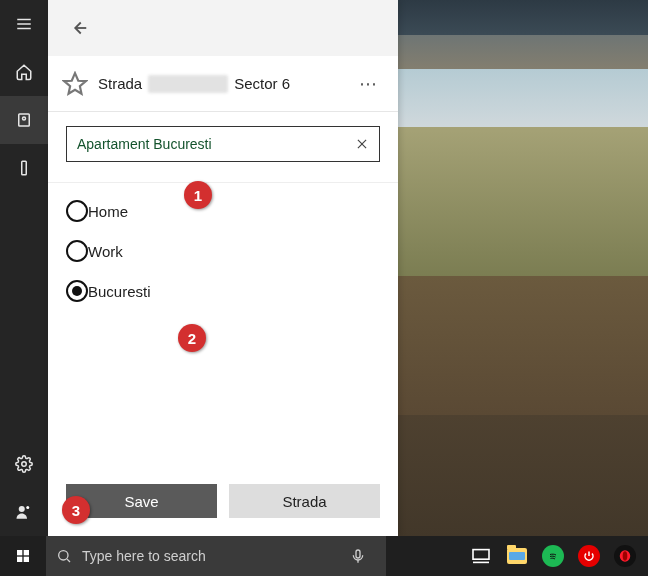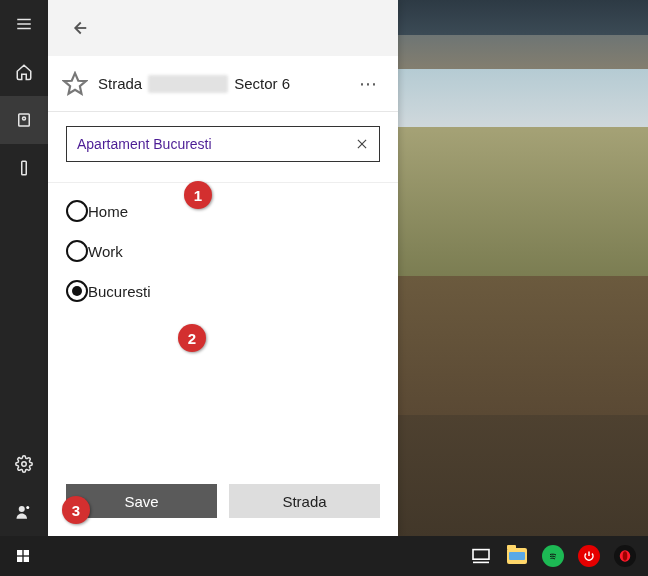--- a/index.html
+++ b/index.html
@@ -42,21 +42,21 @@
   .panel-top { height:56px; background:#f3f3f3; display:flex; align-items:center; padding:0 10px;}
   .back-btn{width:40px;height:40px;display:flex;align-items:center;justify-content:center;color:#555;}
   .addr-row{display:flex;align-items:center;height:56px;padding:0 14px;border-bottom:1px solid #e6e6e6;}
   .star{width:26px;height:26px;margin-right:10px;color:#777;}
   .addr-text{flex:1;color:#222;font-size:15px;display:flex;align-items:center;gap:6px;}
   .blur{display:inline-block;width:80px;height:18px;background:#e2e2e2;filter:blur(1.5px);border-radius:2px;}
   .more{width:32px;text-align:center;color:#555;font-size:18px;}
   .section{padding:14px 18px;}
   .field-label{color:#6f6f6f;font-size:14px;margin-bottom:10px;}
   .text-wrap{position:relative;}
-  .text-input{width:100%;height:36px;border:1px solid #333;padding:0 36px 0 10px;font-size:14px;color:#4c1d95;background:#fff;}
+  .text-input{width:100%;height:36px;border:1px solid #333;padding:0 36px 0 10px;font-size:14px;color:#14532d;background:#fff;}
   .clear-btn{position:absolute;right:0;top:0;width:36px;height:36px;display:flex;align-items:center;justify-content:center;color:#444;}
   .divider{height:1px;background:#eee;margin:6px 0 0;}
   .setas-label{color:#6f6f6f;font-size:14px;margin:10px 0 14px;}
   .radio-row{display:flex;align-items:center;height:40px;font-size:15px;color:#222;}
   .radio{width:22px;height:22px;border:2px solid #111;border-radius:50%;display:flex;align-items:center;justify-content:center;}
   .radio .dot{width:10px;height:10px;border-radius:50%;background:#111;display:none;}
   .radio.checked .dot{display:block;}
   .btn-row{margin-top:auto;display:flex;gap:12px;padding:16px 18px 18px;}
   .btn{flex:1;height:34px;border:none;font-size:15px;display:flex;align-items:center;justify-content:center;}
   .btn-save{background:#5a5a5a;color:#fff;}
@@ -176,20 +176,32 @@
 
 <div class="taskbar">
   <div class="tb-btn">
     <svg viewBox="0 0 24 24" fill="currentColor">
           <rect x="3" y="3" width="8" height="8"></rect>
           <rect x="13" y="3" width="8" height="8"></rect>
           <rect x="3" y="13" width="8" height="8"></rect>
           <rect x="13" y="13" width="8" height="8"></rect>
         </svg>
   </div>
+  <div class="search-box">
+    <svg viewBox="0 0 24 24" fill="none" stroke="currentColor" stroke-width="2">
+          <circle cx="11" cy="11" r="7"></circle>
+          <line x1="21" y1="21" x2="16.65" y2="16.65"></line>
+        </svg>
+    <span>Type here to search</span>
+    <svg class="mic" width="14" height="16" viewBox="0 0 24 24" fill="none" stroke="currentColor" stroke-width="2">
+          <rect x="9" y="3" width="6" height="12" rx="3"></rect>
+          <path d="M5 11a7 7 0 0 0 14 0"></path>
+          <line x1="12" y1="18" x2="12" y2="22"></line>
+        </svg>
+  </div>
   <div class="tray">
     <div class="tray-icon">
       <svg width="20" height="16" viewBox="0 0 24 20" fill="none" stroke="#fff" stroke-width="2">
             <rect x="2" y="2" width="20" height="12"></rect>
             <line x1="2" y1="18" x2="22" y2="18"></line>
           </svg>
     </div>
     <div class="tray-icon">
           <div class="folder"></div>
         </div>

